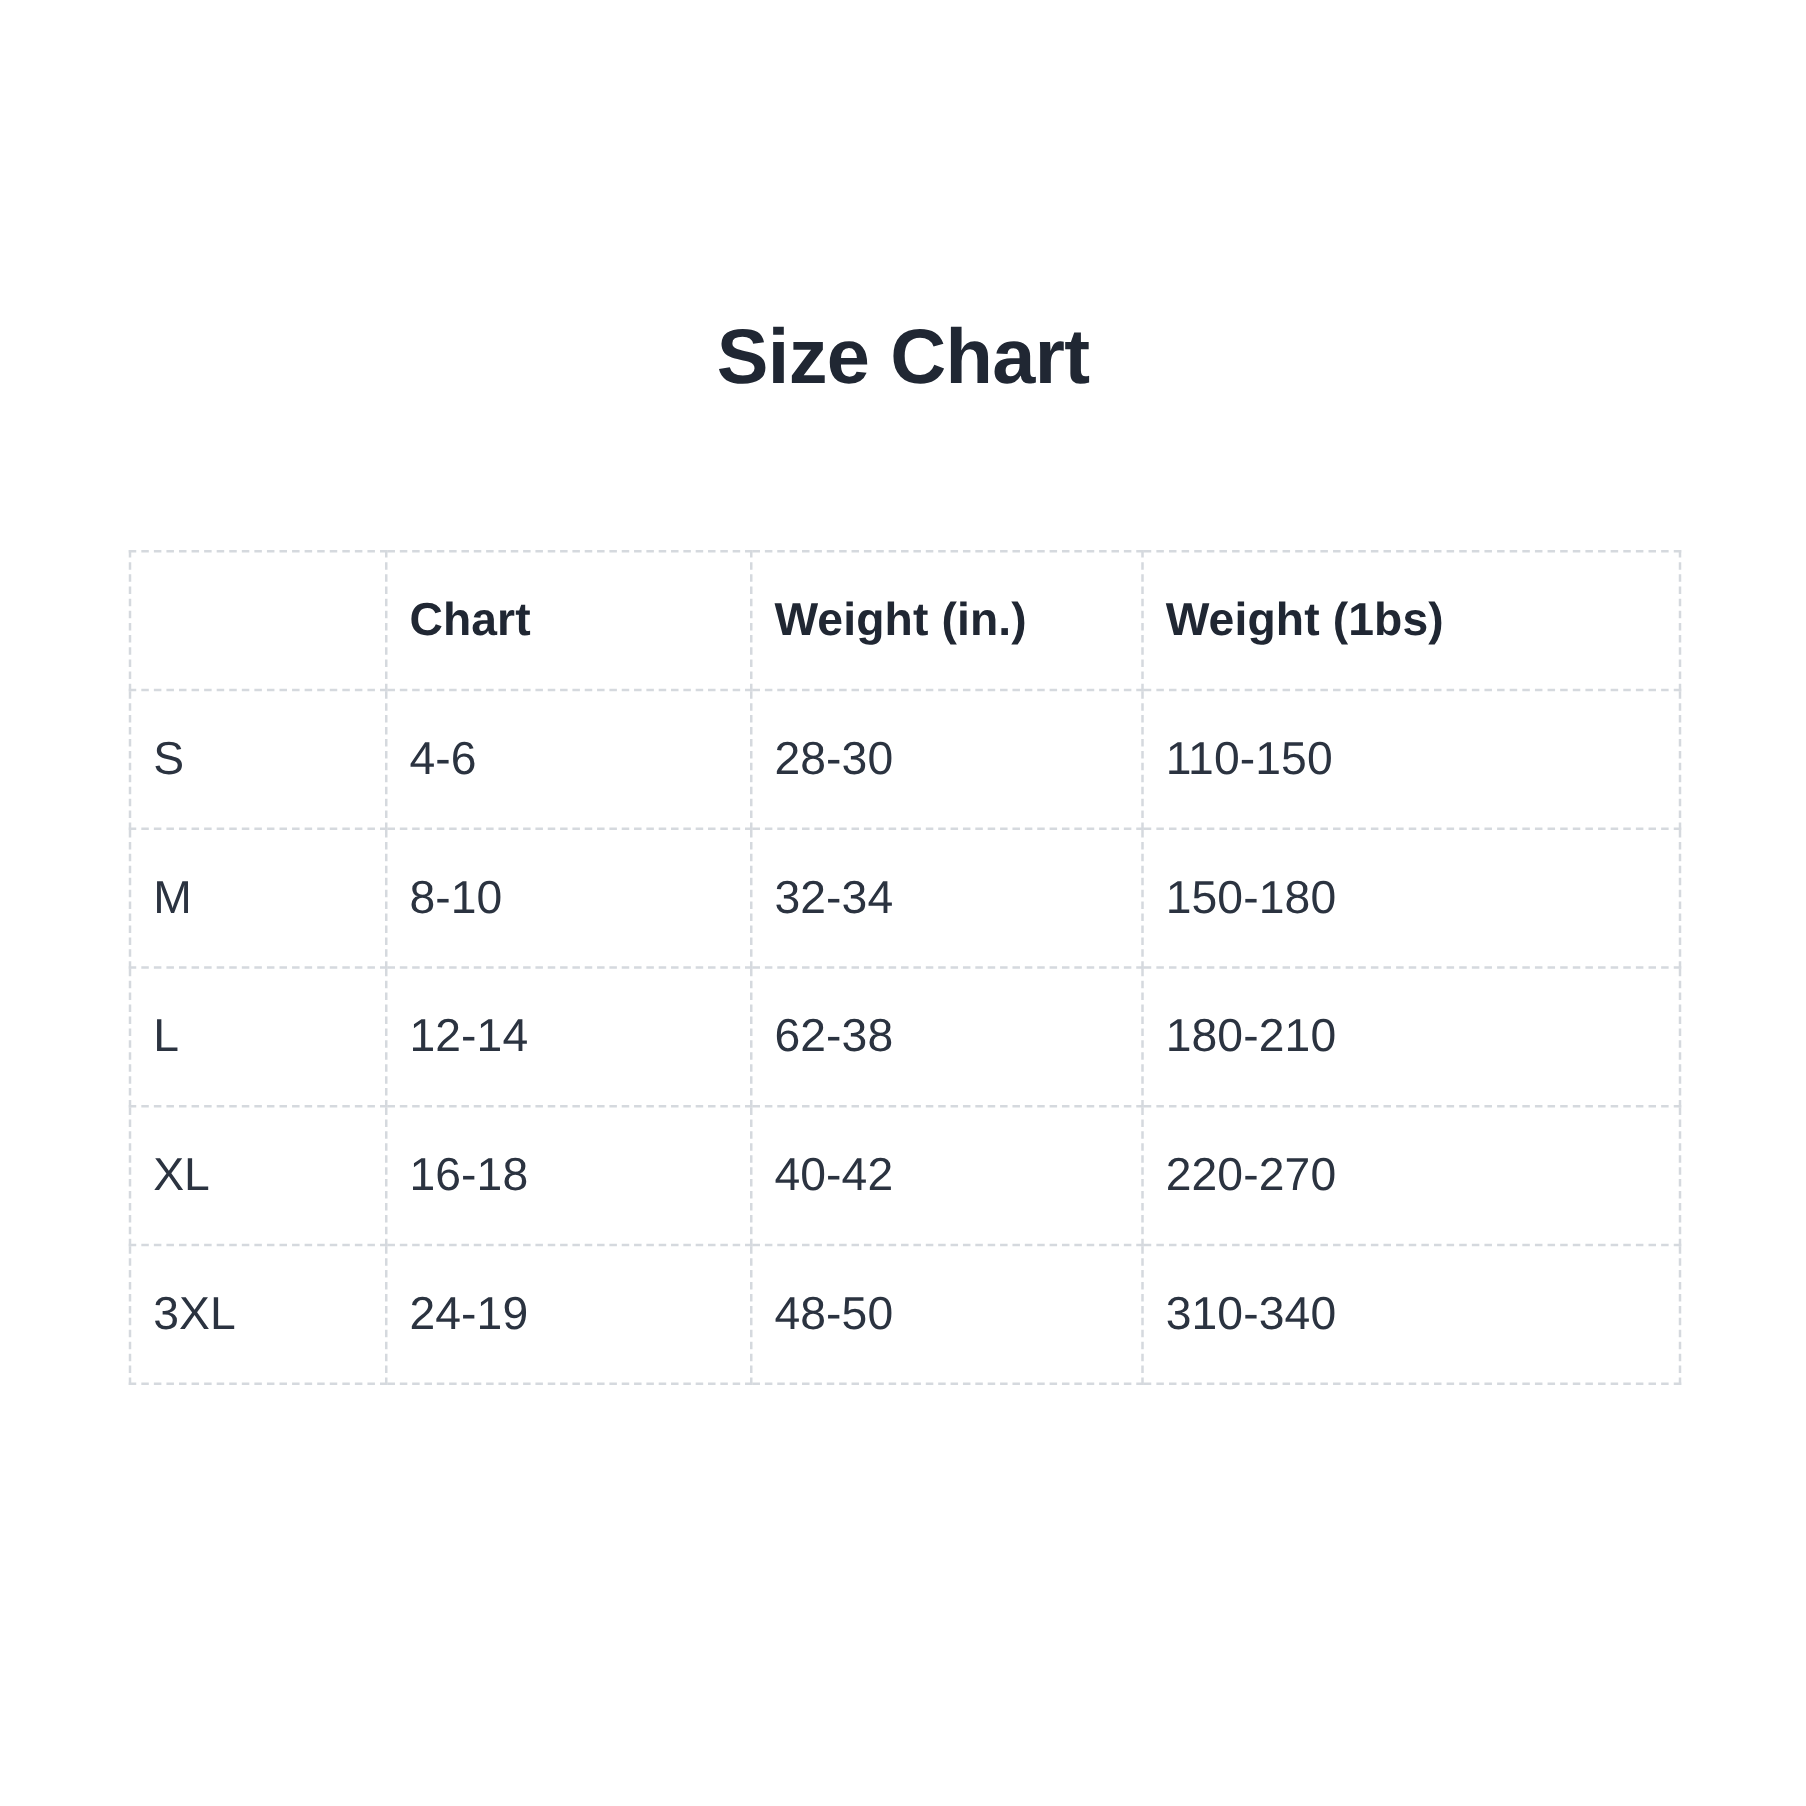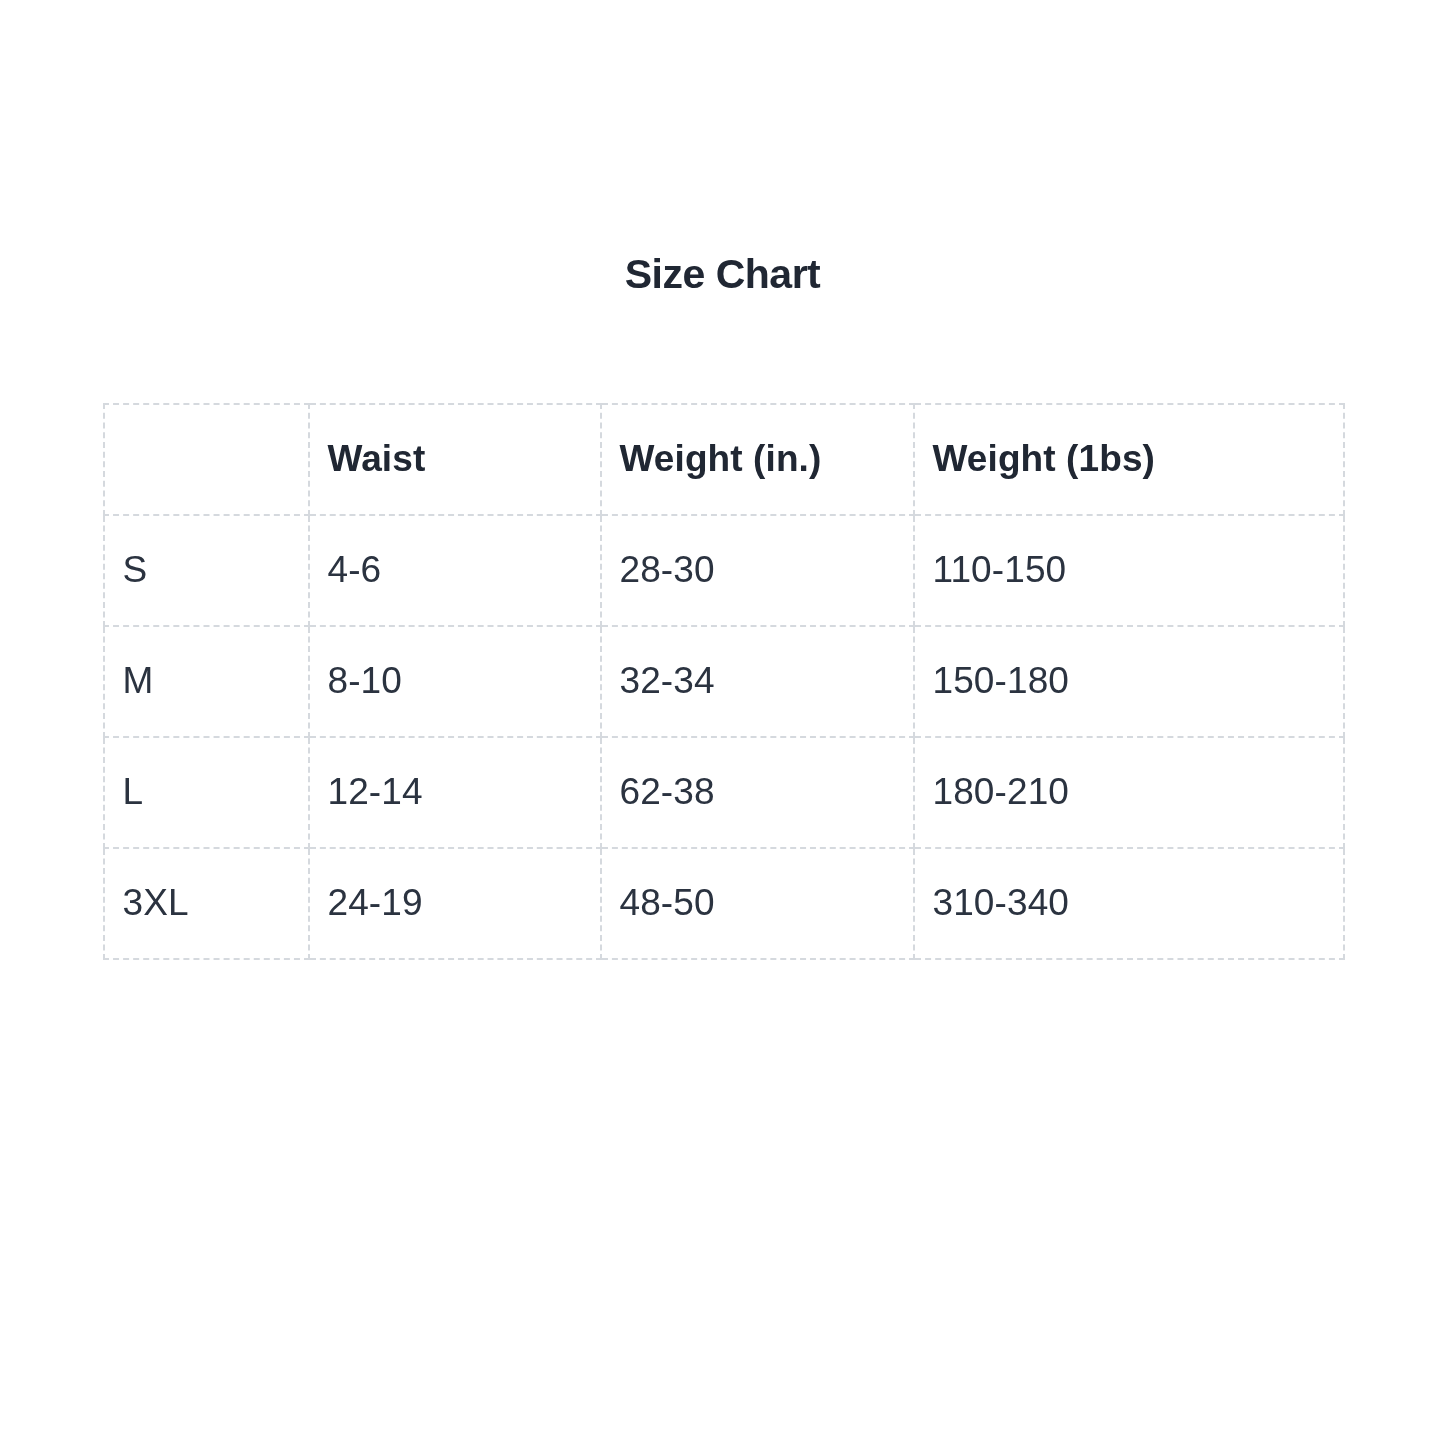--- a/index.html
+++ b/index.html
@@ -17,21 +17,21 @@
   .page {
     width: 1445px;
     height: 1445px;
     box-sizing: border-box;
     display: flex;
     flex-direction: column;
     align-items: center;
   }
   .title {
     margin-top: 252px;
-    font-size: 41px;
+    font-size: 62px;
     font-weight: bold;
     letter-spacing: -0.5px;
     color: #202733;
     line-height: 1.1;
   }
   .table-wrap {
     margin-top: 78px;
     width: 1240px;
   }
   table.size-table {
@@ -71,21 +71,21 @@
     <table class="size-table">
       <colgroup>
         <col class="c1">
         <col class="c2">
         <col class="c3">
         <col class="c4">
       </colgroup>
       <thead>
         <tr>
           <th></th>
-          <th>Waist</th>
+          <th>Chart</th>
           <th>Weight (in.)</th>
           <th>Weight (1bs)</th>
         </tr>
       </thead>
       <tbody>
         <tr>
           <td>S</td>
           <td>4-6</td>
           <td>28-30</td>
           <td>110-150</td>
@@ -96,20 +96,26 @@
           <td>32-34</td>
           <td>150-180</td>
         </tr>
         <tr>
           <td>L</td>
           <td>12-14</td>
           <td>62-38</td>
           <td>180-210</td>
         </tr>
         <tr>
+          <td>XL</td>
+          <td>16-18</td>
+          <td>40-42</td>
+          <td>220-270</td>
+        </tr>
+        <tr>
           <td>3XL</td>
           <td>24-19</td>
           <td>48-50</td>
           <td>310-340</td>
         </tr>
       </tbody>
     </table>
   </div>
 
 </div>

